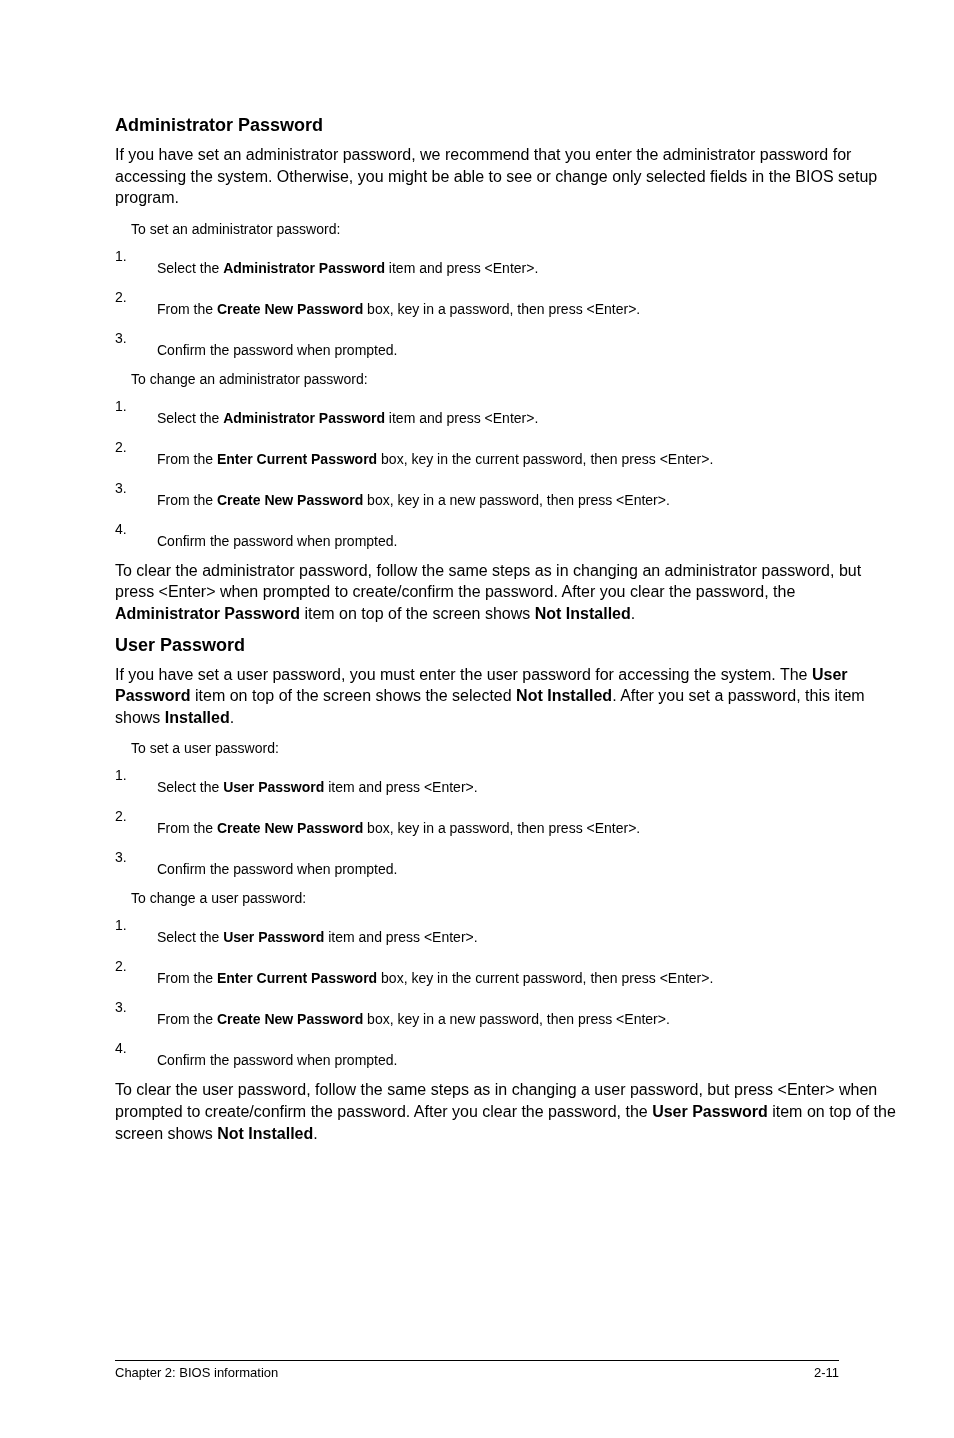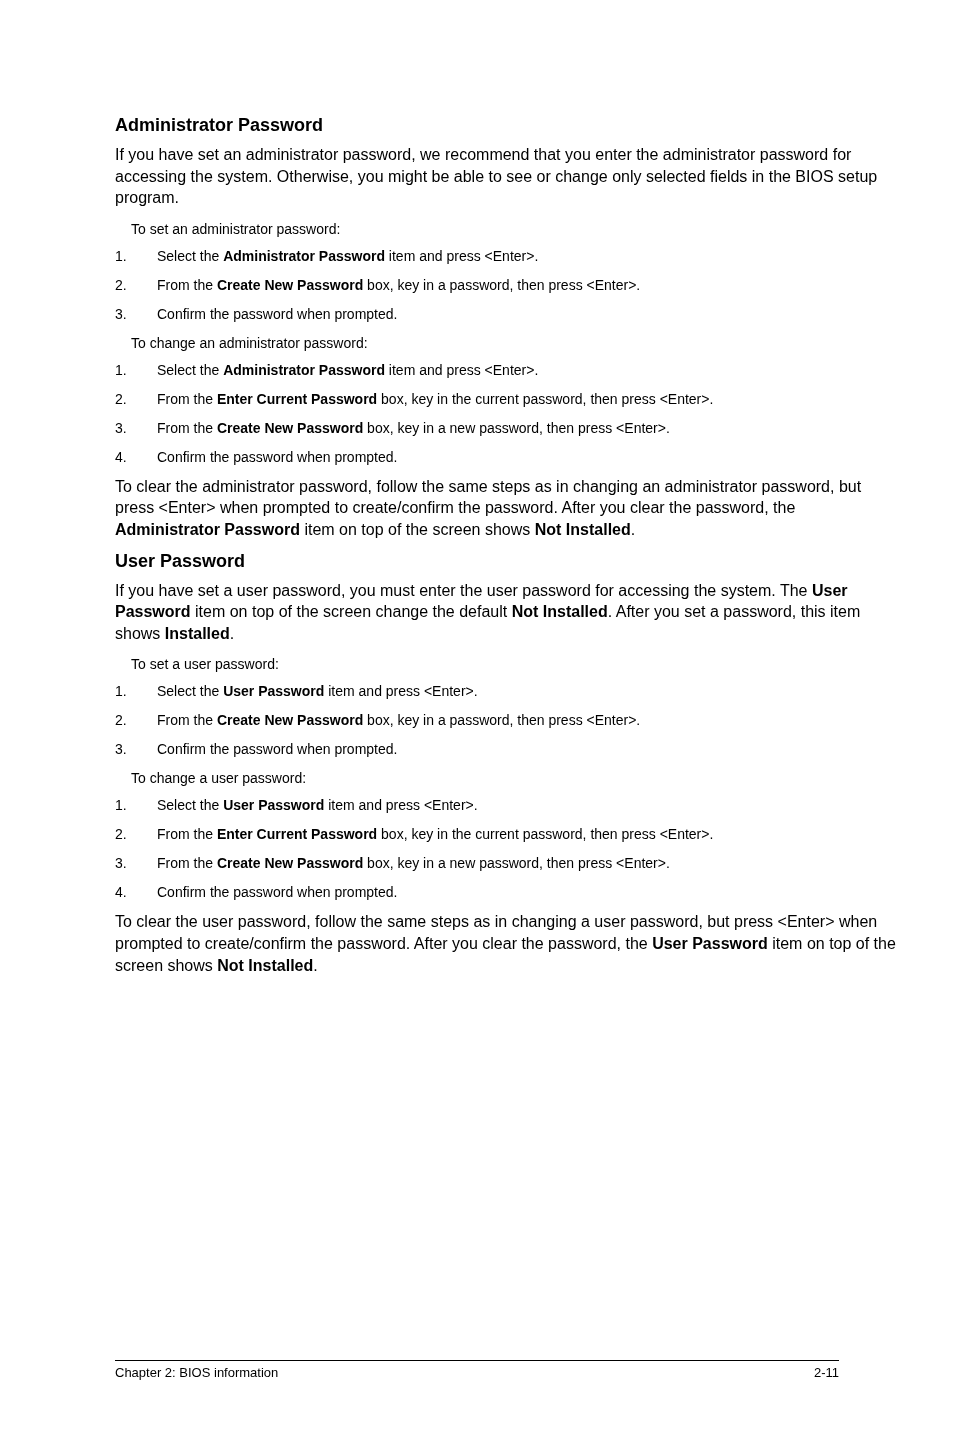--- a/index.html
+++ b/index.html
@@ -41,20 +41,21 @@
     font-size: 14px;
     line-height: 1.5;
     margin-bottom: 8px;
   }
   ol.numbered li .num {
     width: 42px;
     flex-shrink: 0;
   }
   ol.numbered li .txt {
     flex: 1;
+    margin-top: 12px;
   }
   .footer {
     position: absolute;
     bottom: 58px;
     left: 115px;
     right: 115px;
     border-top: 1px solid #000;
     padding-top: 4px;
     display: flex;
     justify-content: space-between;
@@ -105,21 +106,21 @@
         <span class="txt"><span>Confirm the password when prompted.</span><b></b><span></span></span>
       </li>
   </ol>
 
   <p class="body-large">
     <span>To clear the administrator password, follow the same steps as in changing an administrator password, but press &lt;Enter&gt; when prompted to create/confirm the password. After you clear the password, the </span><b>Administrator Password</b><span> item on top of the screen shows </span><b>Not Installed</b><span>.</span>
   </p>
 
   <h2>User Password</h2>
   <p class="body-large">
-    <span>If you have set a user password, you must enter the user password for accessing the system. The </span><b>User Password</b><span> item on top of the screen change the default </span><b>Not Installed</b><span>. After you set a password, this item shows </span><b>Installed</b><span>.</span>
+    <span>If you have set a user password, you must enter the user password for accessing the system. The </span><b>User Password</b><span> item on top of the screen shows the selected </span><b>Not Installed</b><span>. After you set a password, this item shows </span><b>Installed</b><span>.</span>
   </p>
 
   <p class="body-small">To set a user password:</p>
   <ol class="numbered">
     <li>
         <span class="num">1.</span>
         <span class="txt"><span>Select the </span><b>User Password</b><span> item and press &lt;Enter&gt;.</span></span>
       </li>
     <li>
         <span class="num">2.</span>

